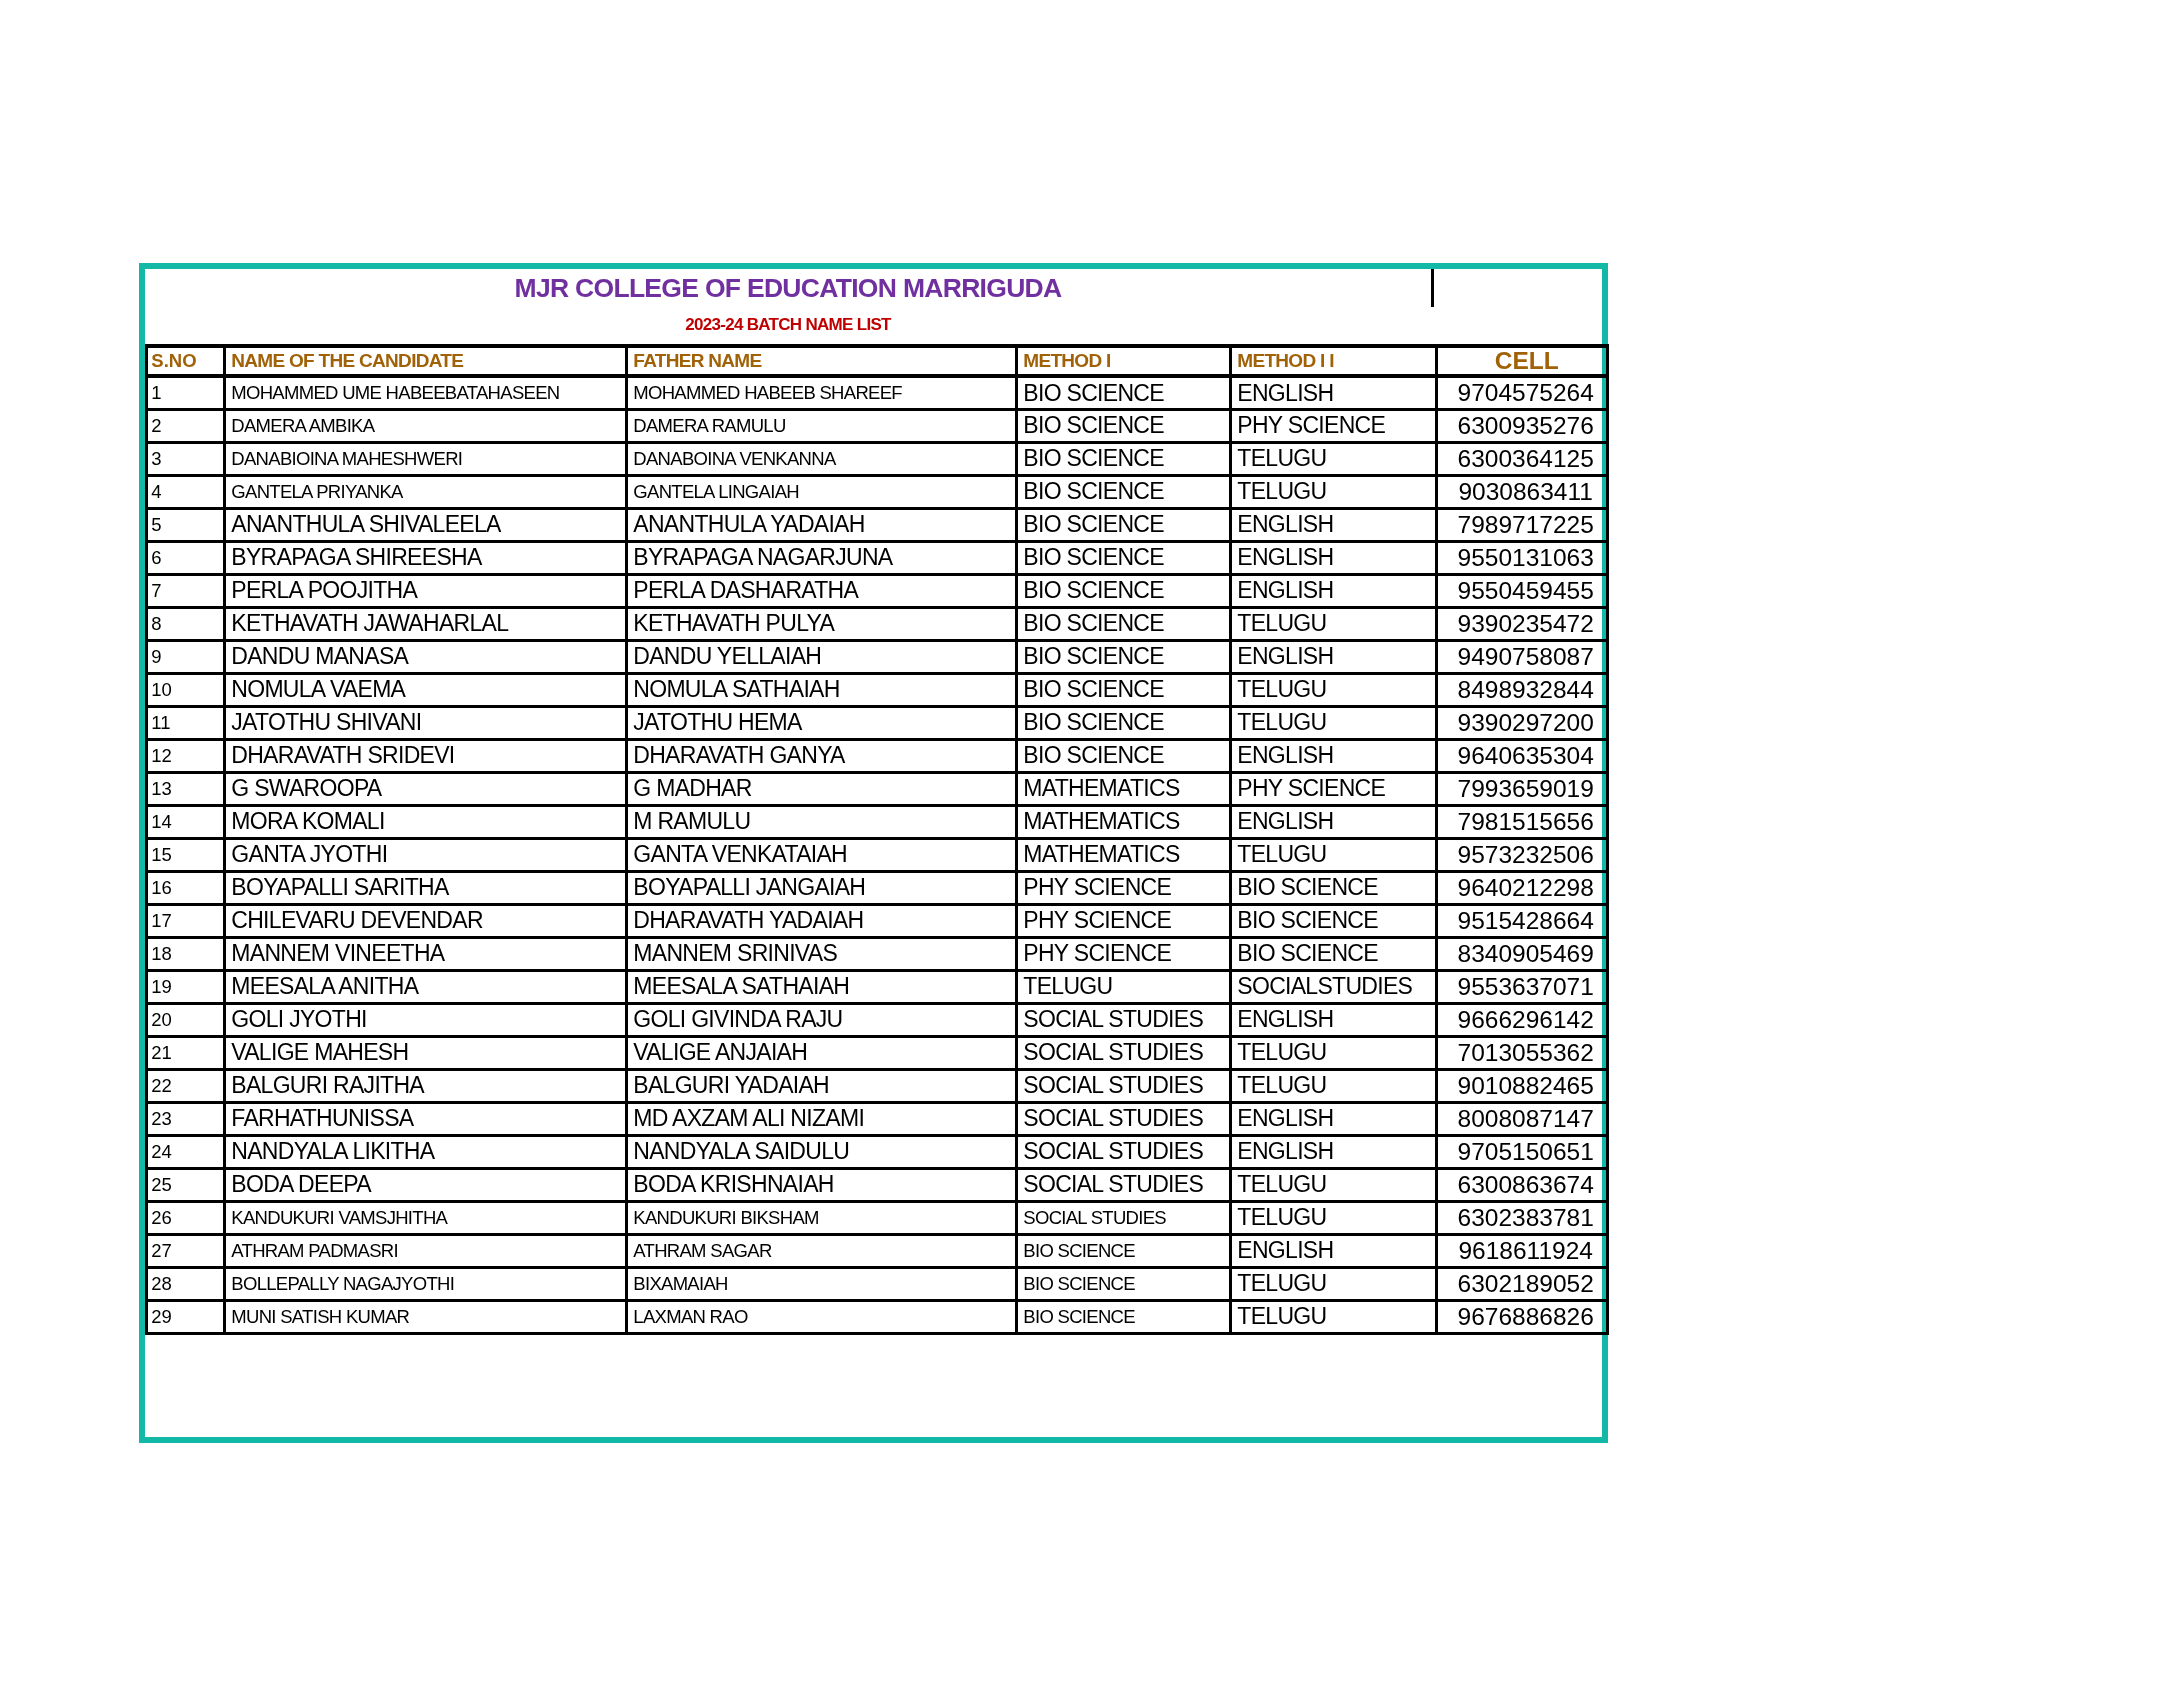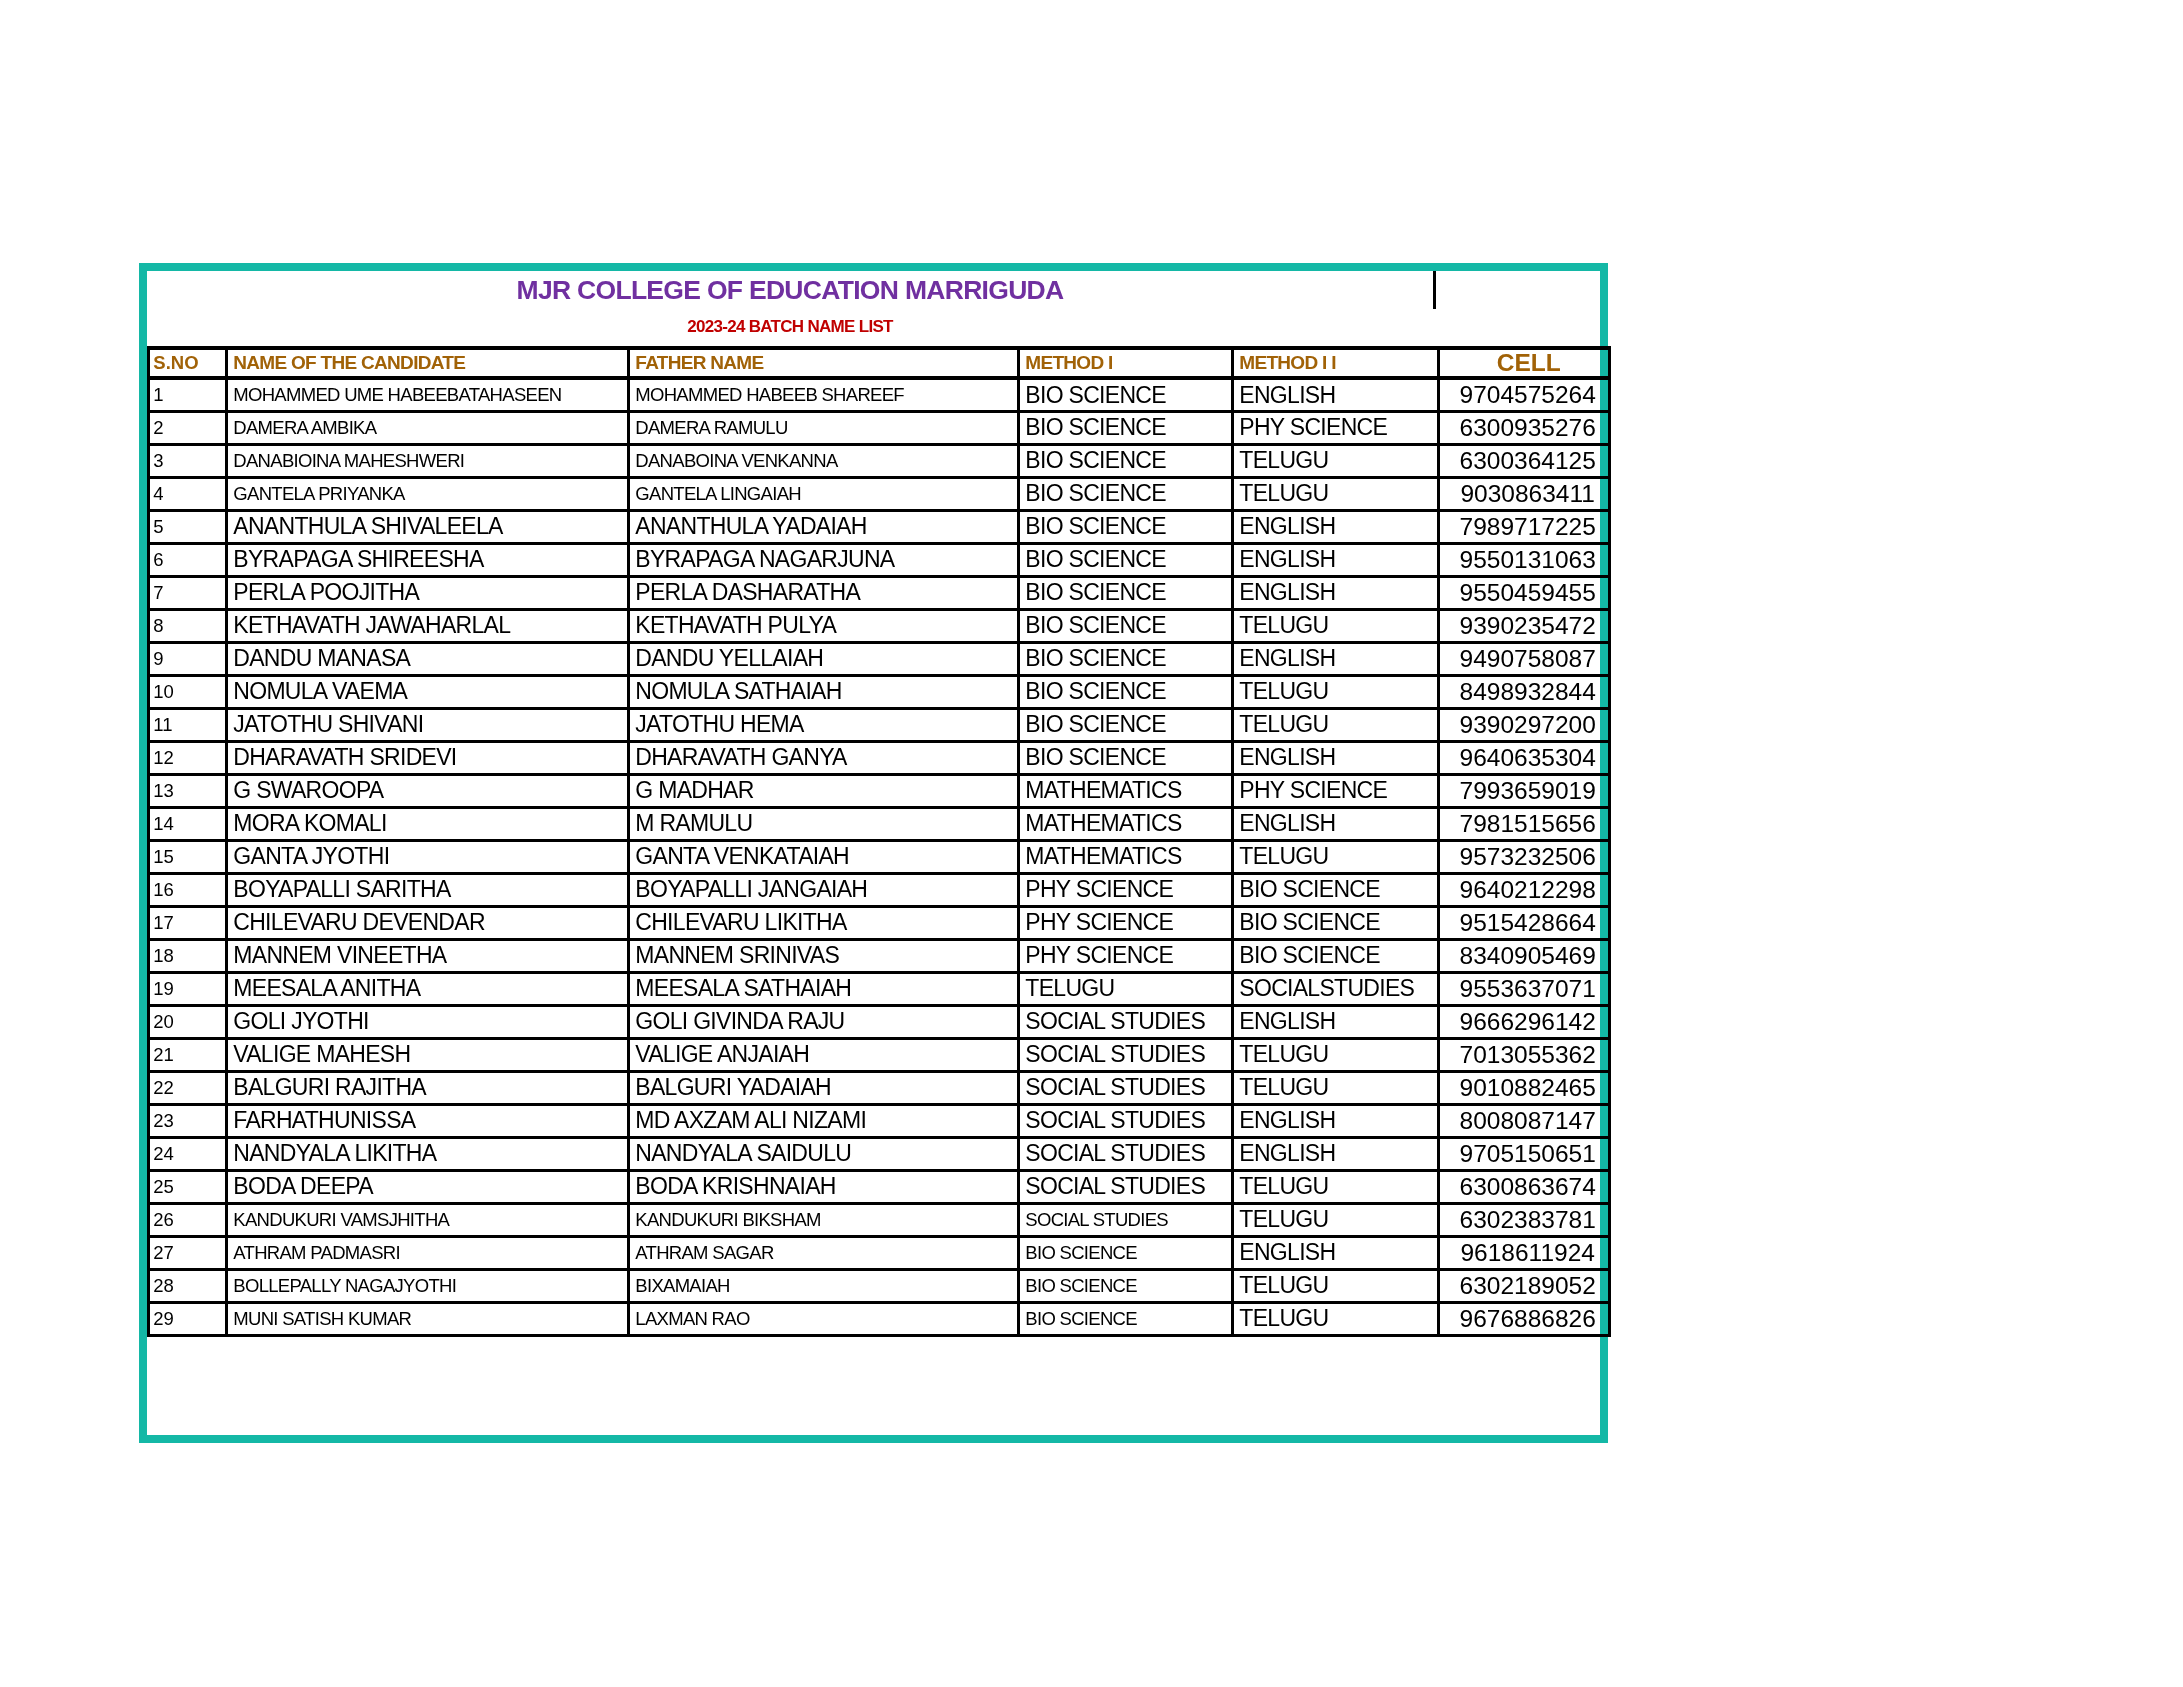--- a/index.html
+++ b/index.html
@@ -2,21 +2,21 @@
 <html style="font-size:10.6px"><head>
 <meta charset="utf-8">
 <style>
   html,body{margin:0;padding:0;}
   body{
     width:2183px;height:1687px;background:#ffffff;position:relative;
     font-family:"Liberation Sans",sans-serif;color:#000;
   }
   .sheet{
     position:absolute;left:139px;top:263px;width:1469px;height:1180px;
-    border:8px solid #14b8a6;box-sizing:border-box;background:#fff;
+    border:6px solid #14b8a6;box-sizing:border-box;background:#fff;
   }
   .title-block{position:relative;width:1461px;height:75px;}
   .title1{
     position:absolute;left:0;top:0;width:1286px;height:38px;
     display:flex;align-items:center;justify-content:center;
     font-size:26.5px;font-weight:bold;color:#7030A0;letter-spacing:-0.7px;white-space:nowrap;
   }
   .title2{
     position:absolute;left:0;top:38px;width:1286px;height:36px;
     display:flex;align-items:center;justify-content:center;
@@ -195,21 +195,21 @@
     <td class="c-sno">16</td>
     <td class="c-name">BOYAPALLI SARITHA</td>
     <td class="c-father">BOYAPALLI JANGAIAH</td>
     <td class="c-m1">PHY SCIENCE</td>
     <td class="c-m2">BIO SCIENCE</td>
     <td class="c-cell">9640212298</td>
   </tr>
         <tr>
     <td class="c-sno">17</td>
     <td class="c-name">CHILEVARU DEVENDAR</td>
-    <td class="c-father">CHILEVARU LIKITHA</td>
+    <td class="c-father">DHARAVATH YADAIAH</td>
     <td class="c-m1">PHY SCIENCE</td>
     <td class="c-m2">BIO SCIENCE</td>
     <td class="c-cell">9515428664</td>
   </tr>
         <tr>
     <td class="c-sno">18</td>
     <td class="c-name">MANNEM VINEETHA</td>
     <td class="c-father">MANNEM SRINIVAS</td>
     <td class="c-m1">PHY SCIENCE</td>
     <td class="c-m2">BIO SCIENCE</td>

